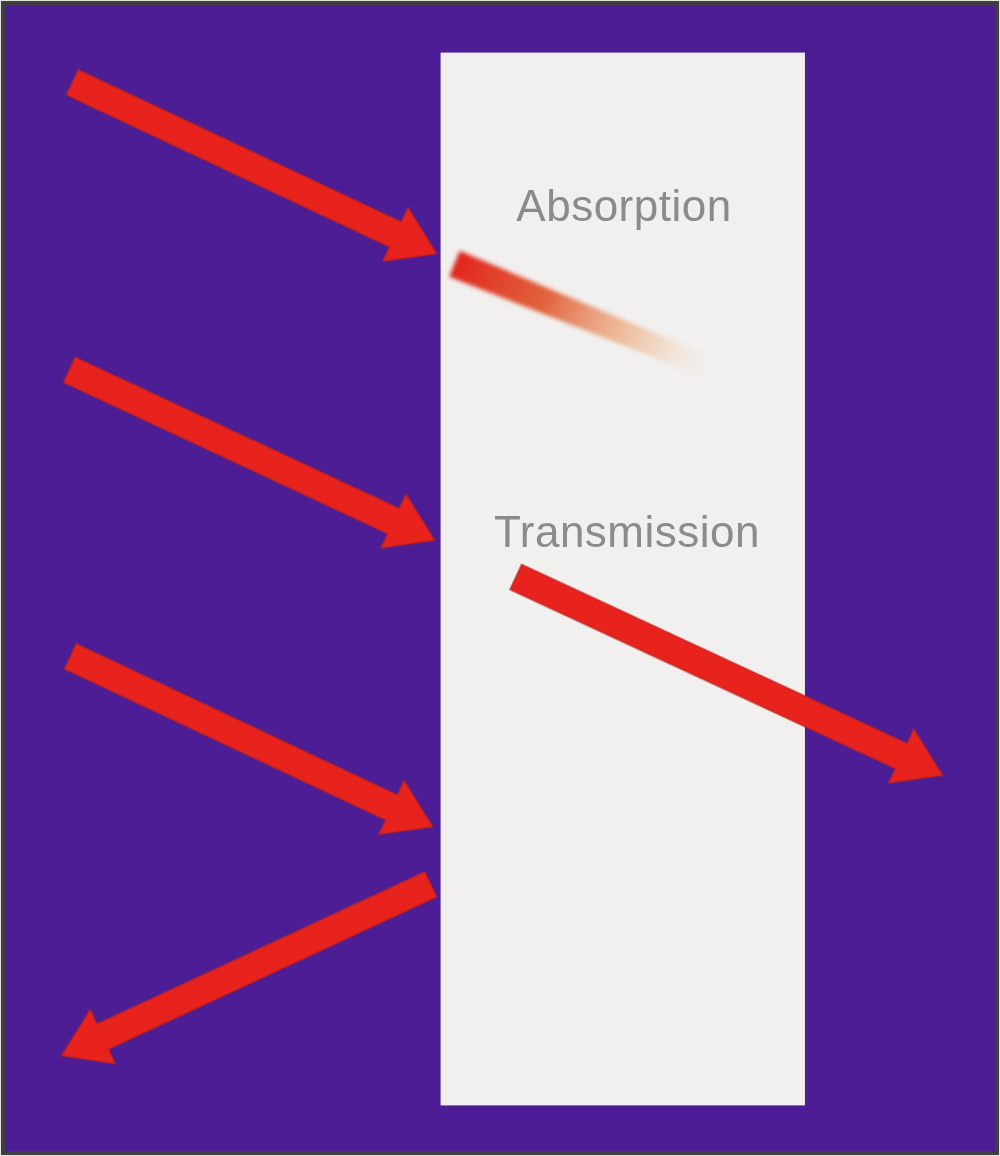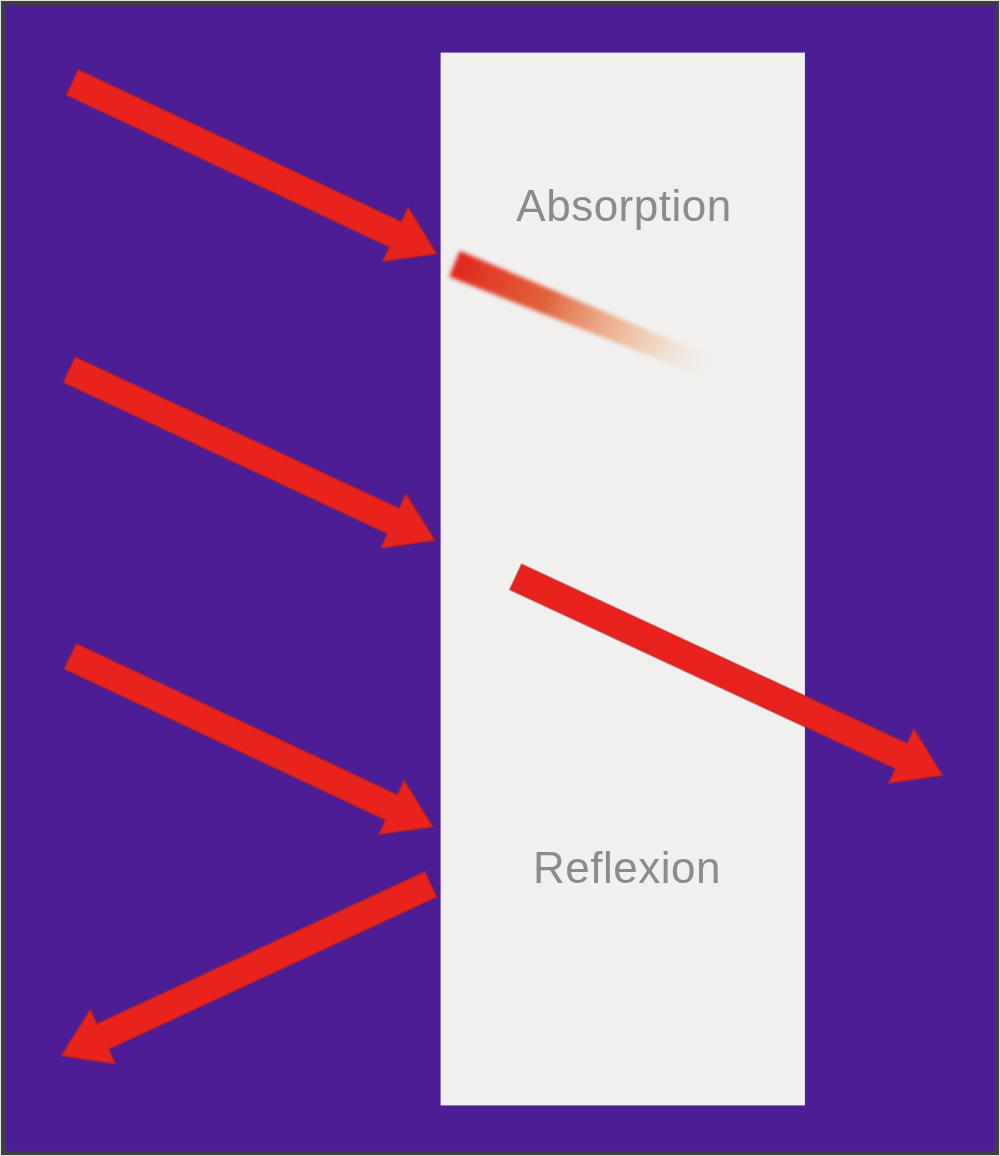--- a/index.html
+++ b/index.html
@@ -63,15 +63,15 @@
         </defs>
         <rect x="440" y="48" width="368" height="1062" fill="#f1f0ef"></rect>
         <polygon points="62,90.7 388.4,244.1 381.6,258.6 436,251 407.1,204.3 400.3,218.8 74,65.3" fill="#e8231e" stroke="rgba(185,35,30,0.55)" stroke-width="2" stroke-linejoin="round"></polygon>
         <polygon points="59.1,380.7 386.4,533.3 379.6,547.8 434,540 405,493.4 398.2,507.9 70.9,355.3" fill="#e8231e" stroke="rgba(185,35,30,0.55)" stroke-width="2" stroke-linejoin="round"></polygon>
         <polygon points="60,669.7 384.4,822.1 377.6,836.6 432,829 403.1,782.3 396.3,796.8 72,644.3" fill="#e8231e" stroke="rgba(185,35,30,0.55)" stroke-width="2" stroke-linejoin="round"></polygon>
         <polygon points="510.1,589.7 899.4,770.3 892.6,784.9 947,777 917.9,730.4 911.2,744.9 521.9,564.3" fill="#e8231e" stroke="rgba(185,35,30,0.55)" stroke-width="2" stroke-linejoin="round"></polygon>
         <polygon points="424.1,874.3 92.8,1027.9 86.1,1013.4 57,1060 111.4,1067.9 104.6,1053.3 435.9,899.7" fill="#e8231e" stroke="rgba(185,35,30,0.55)" stroke-width="2" stroke-linejoin="round"></polygon>
         <polygon points="448.7,274 707.9,376.2 716.1,355.8 459.3,248" fill="url(#beamFade)" filter="url(#soften)"></polygon>
       </svg>
     <div class="label" style="left: 619px; top: 201px; color: rgb(139, 139, 139);">Absorption</div>
-    <div class="label" style="left: 622px; top: 863px; color: rgb(139, 139, 139);">Reflexion</div>
+    <div class="label" style="left: 622px; top: 527px; color: rgb(139, 139, 139);">Transmission</div>
   </div>
 </div>
 
 </body></html>

